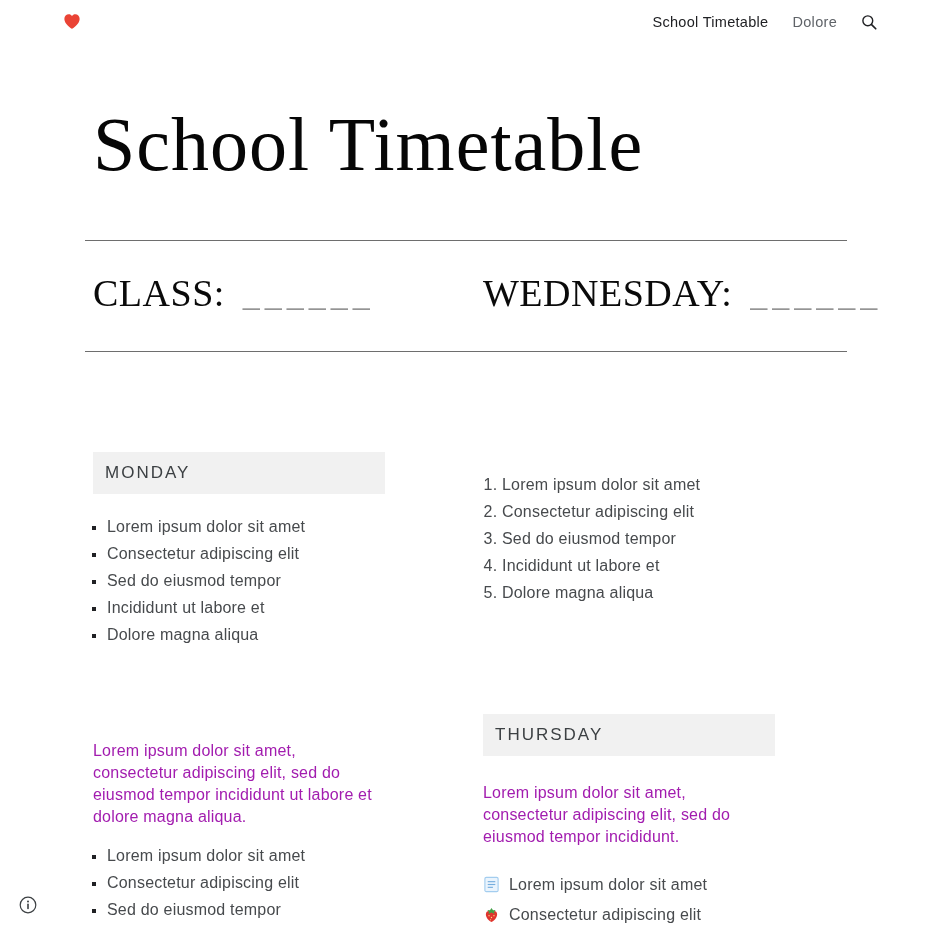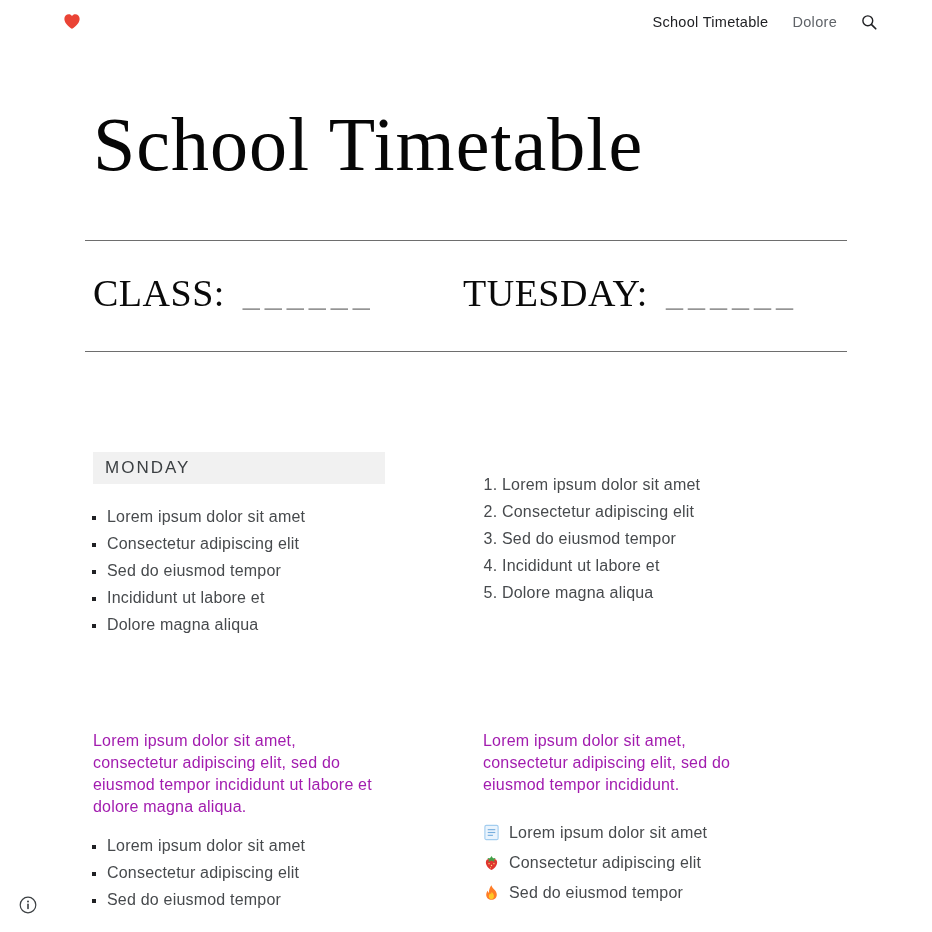--- a/index.html
+++ b/index.html
@@ -42,40 +42,40 @@
     letter-spacing: 1px;
     color: #060606;
     margin: 62px 0 0 8px;
   }
 
   hr.divider { border: none; border-top: 1px solid #6e6e6e; margin: 0; }
   hr.divider.top { margin-top: 58px; }
   hr.divider.bottom { margin-top: 34px; }
 
   .meta-row {
-    display: grid; grid-template-columns: 292px 292px; column-gap: 78px;
+    display: grid; grid-template-columns: 292px 292px; column-gap: 98px;
     padding-left: 8px; margin-top: 30px;
   }
   .meta-item {
     font-family: "Liberation Serif", serif;
     font-size: 38px; line-height: 1.2; color: #0a0a0a;
     letter-spacing: .5px; white-space: nowrap;
   }
   .meta-blank {
     color: #949494; letter-spacing: 5px; margin-left: 8px; font-size: 34px;
   }
 
   
   .days {
     display: grid; grid-template-columns: 292px 292px;
     column-gap: 98px; row-gap: 62px;
     padding-left: 8px; margin-top: 100px;
   }
   .day-header {
-    background: #f1f1f1; height: 32px;
+    background: #f1f1f1; height: 42px;
     display: flex; align-items: center;
     padding-left: 12px;
     font-size: 17px; letter-spacing: 2px; color: #3c4043;
   }
   ul.square-list {
     list-style: square; margin: 23px 0 0; padding-left: 14px;
   }
   ol.num-list {
     list-style: decimal; margin: 23px 0 0; padding-left: 19px;
   }
@@ -131,21 +131,21 @@
   <h1 class="page-title">School Timetable</h1>
 
   <hr class="divider top">
 
   <div class="meta-row">
     <div class="meta-item">
       <span>CLASS:</span>
       <span class="meta-blank">______</span>
     </div>
     <div class="meta-item">
-      <span>TUESDAY:</span>
+      <span>WEDNESDAY:</span>
       <span class="meta-blank">______</span>
     </div>
   </div>
 
   <hr class="divider bottom">
 
   <div class="days">
 
     <section>
       <div class="day-header">MONDAY</div>
@@ -171,20 +171,21 @@
     <section>
       <p class="day-paragraph">Lorem ipsum dolor sit amet, consectetur adipiscing elit, sed do eiusmod tempor incididunt ut labore et dolore magna aliqua.</p>
       <ul class="square-list sub">
         <li>Lorem ipsum dolor sit amet</li>
         <li>Consectetur adipiscing elit</li>
         <li>Sed do eiusmod tempor</li>
       </ul>
     </section>
 
     <section>
+      <div class="day-header">THURSDAY</div>
       <p class="day-paragraph">Lorem ipsum dolor sit amet, consectetur adipiscing elit, sed do eiusmod tempor incididunt.</p>
       <div class="emoji-list">
         <div class="emoji-item">
           <span class="emoji">
             <svg viewBox="0 0 18 18" width="17" height="17" aria-hidden="true">
               <rect x="2" y="1.5" width="14" height="15" rx="1.5" fill="#eaf4fd" stroke="#a3cdef" stroke-width="1.2"></rect>
               <line x1="5" y1="6" x2="13" y2="6" stroke="#76aede" stroke-width="1.2"></line>
               <line x1="5" y1="9" x2="13" y2="9" stroke="#76aede" stroke-width="1.2"></line>
               <line x1="5" y1="12" x2="10.5" y2="12" stroke="#76aede" stroke-width="1.2"></line>
             </svg>

